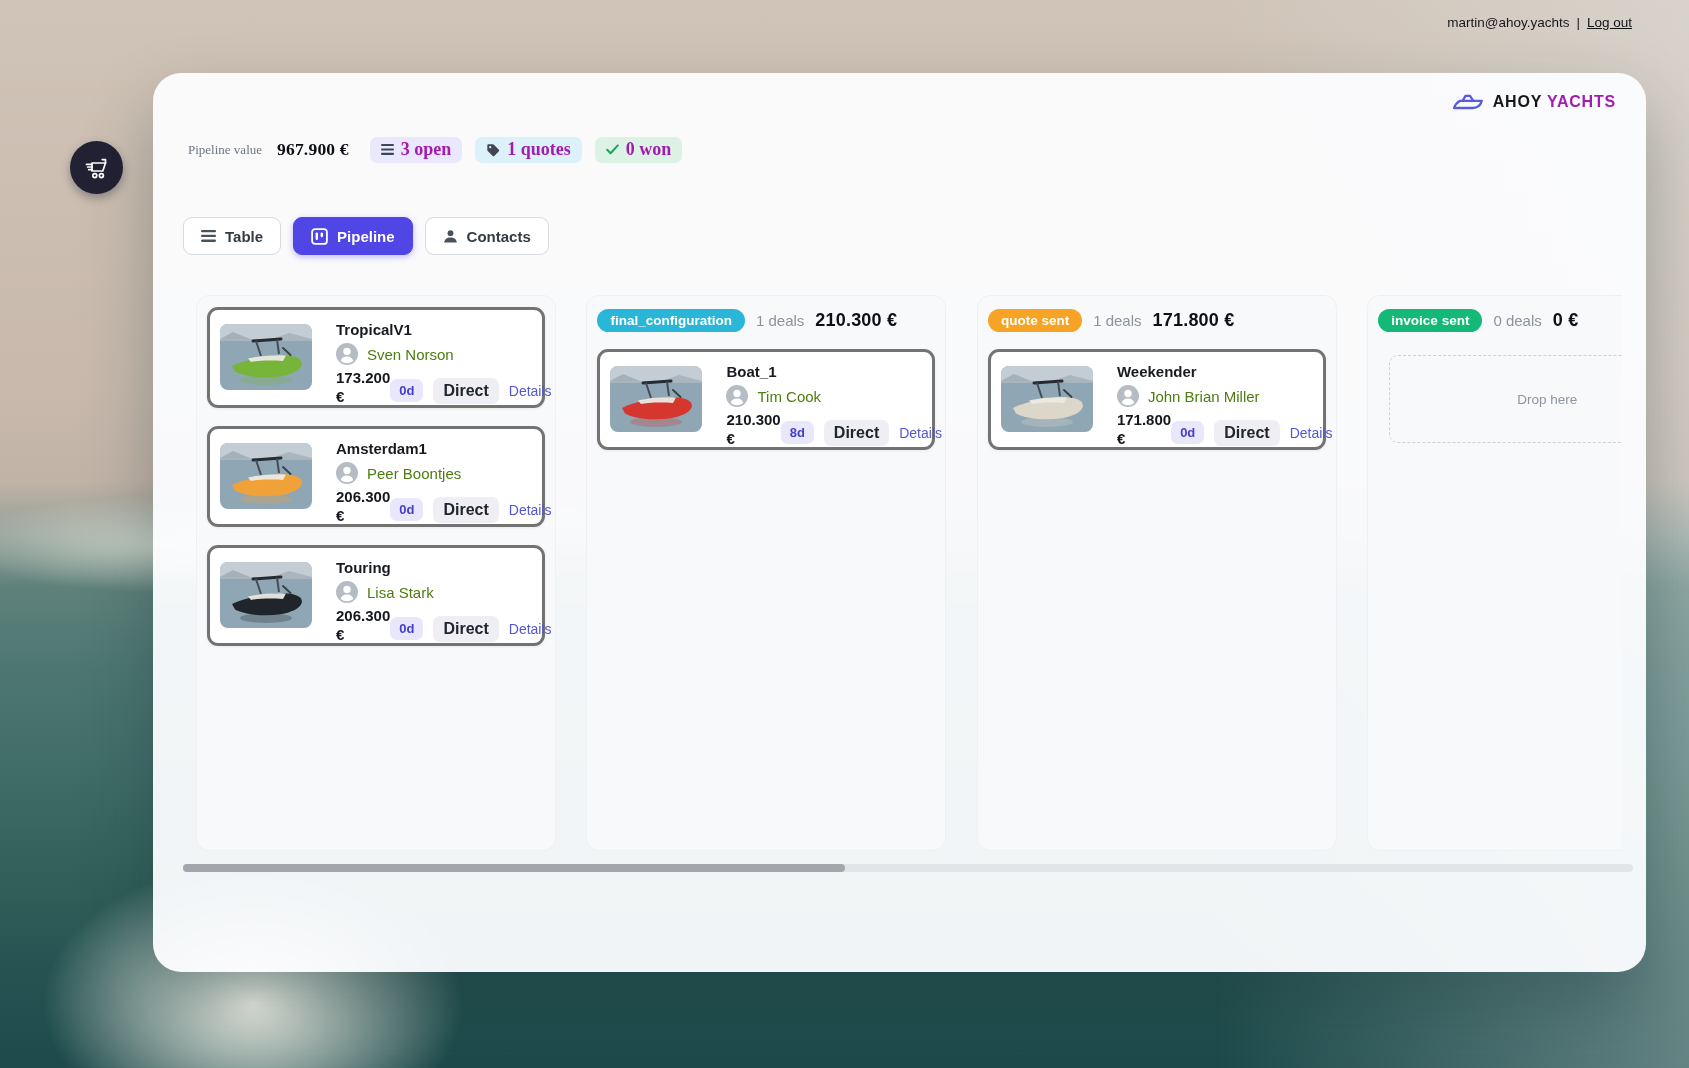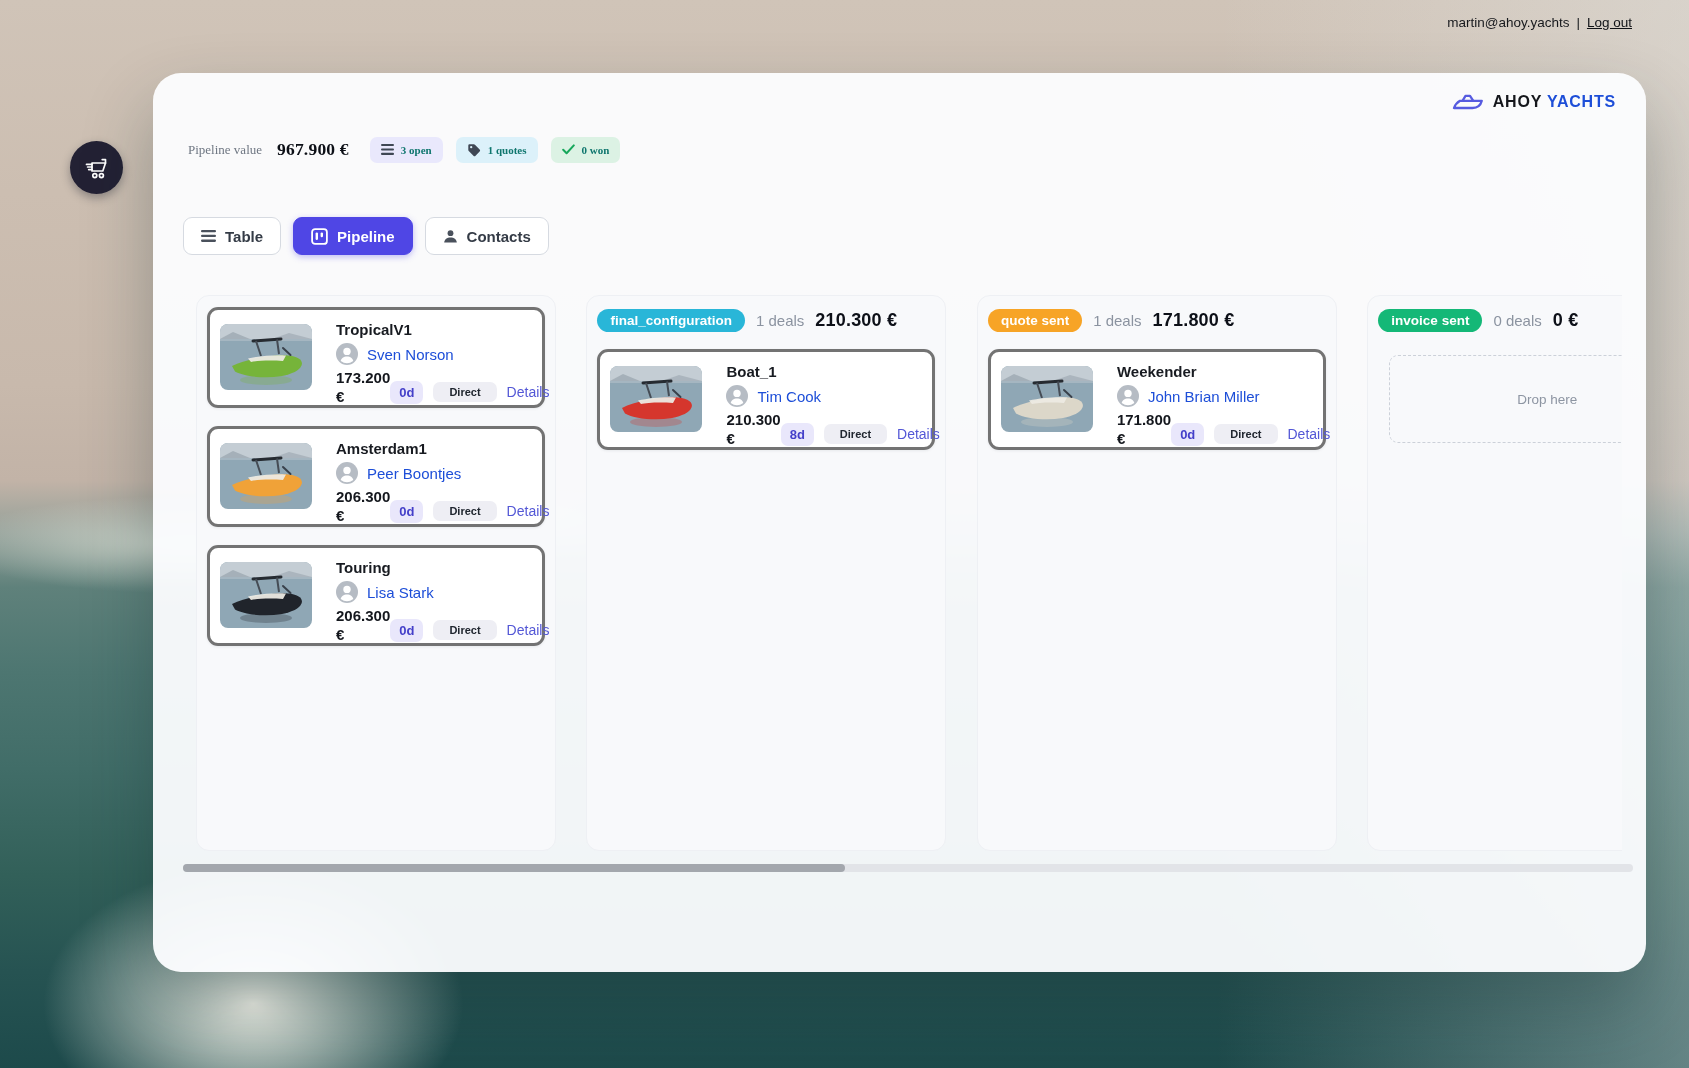--- a/index.html
+++ b/index.html
@@ -37,28 +37,28 @@
   }
   
   .panel {
     position:absolute; left:153px; top:73px; width:1493px; height:899px;
     background:rgba(252,253,255,0.95); border-radius:28px;
     box-shadow:0 34px 70px rgba(18,42,46,.30);
     overflow:hidden;
   }
   .logo { position:absolute; top:18px; right:30px; display:flex; align-items:center; gap:9px; }
   .logo .word { font-size:16px; font-weight:800; letter-spacing:.8px; color:#15171c; }
-  .logo .word .sec { color:#1d4ed8;text-align:center; }
+  .logo .word .sec { color:#a21caf;text-align:center; }
   
   .stats { position:absolute; left:35px; top:63px; display:flex; align-items:center; gap:13px; height:27px;font-family:Liberation Serif, serif; }
   .stats .label { font-size:13px; color:#6e7682; margin-right:2px; }
   .stats .value { font-size:17.5px; font-weight:800; color:#0c0f16; letter-spacing:.2px; margin-right:8px; }
   .chipstat {
     display:flex; align-items:center; gap:7px; height:26px; padding:0 11px;
-    border-radius:7px; font-size:11px; font-weight:600; color:#0f766e;
+    border-radius:7px; font-size:18px; font-weight:600; color:#a21caf;
   }
   .chipstat.open-chip   { background:#e9e8fc; }
   .chipstat.quotes-chip { background:#dcf1fa; }
   .chipstat.won-chip    { background:#dcf2e4; }
   
   .filters { position:absolute; left:33px; top:98px; display:flex; gap:11px; }
   .select {
     height:37px; background:#fff; border:1px solid #d6dae1; border-radius:9px;
     display:flex; align-items:center; justify-content:space-between;
     padding:0 13px 0 15px; font-size:15px; font-weight:500; color:#1b1e25; cursor:pointer;
@@ -88,26 +88,26 @@
   .cards { display:flex; flex-direction:column; gap:18px; padding:11px 10px; }
   .card {
     background:#fff; border:3px solid #737373; border-radius:11px;
     box-shadow:0 1px 3px rgba(16,24,40,.07);
     padding:10px; display:flex; gap:24px; height:101px; cursor:grab;
   }
   .thumb { width:92px; height:66px; border-radius:8px; overflow:hidden; flex:0 0 auto; margin-top:4px; }
   .card-body { flex:1; min-width:0; display:flex; flex-direction:column; }
   .card-title { font-size:15px; font-weight:700; color:#181b21; margin-top:1px; }
   .contact-row { display:flex; align-items:center; gap:9px; margin-top:5px; }
-  .contact-name { font-size:15px; color:#1d4ed8; }
+  .contact-name { font-size:15px; color:#4d7c0f; }
   .price-row { display:flex; align-items:flex-end; margin-top:4px; }
   .price { width:62px; font-size:15px; font-weight:800; color:#14171d; line-height:1.25; word-spacing:100px; }
   .meta { display:flex; align-items:center; gap:10px; margin-left:auto; padding-bottom:3px; }
   .badge-age { background:#e9e7fb; color:#443fc9; font-size:13px; font-weight:600; padding:4px 9px; border-radius:7px; }
-  .badge-channel { background:#eeeef4; color:#20262f; font-size:11px; font-weight:600; padding:4px 16px; border-radius:7px; }
+  .badge-channel { background:#eeeef4; color:#20262f; font-size:16px; font-weight:600; padding:4px 10px; border-radius:7px; }
   .details-link { font-size:14px; color:#5357d6; cursor:pointer; }
   .dropzone {
     margin:6px 11px; height:88px; border:1.5px dashed #ccd1d9; border-radius:9px;
     display:flex; align-items:center; justify-content:center;
     font-size:13.5px; color:#8d95a2;
   }
   
   .hscroll { position:absolute; left:30px; top:791px; width:1450px; height:8px; border-radius:4px; background:#e2e4e8; cursor:pointer; }
   .hscroll .thumb-bar { position:absolute; left:0; top:0; height:8px; width:662px; border-radius:4px; background:#a3a7ad; cursor:grab; }
   svg { display:block; }

